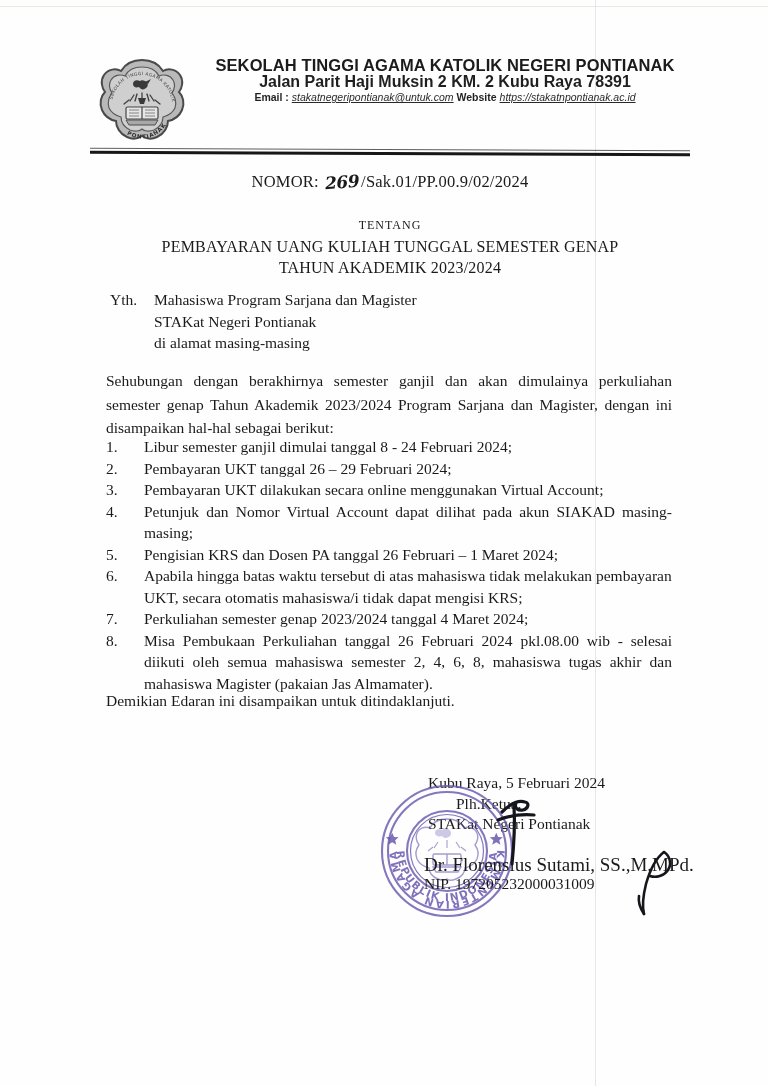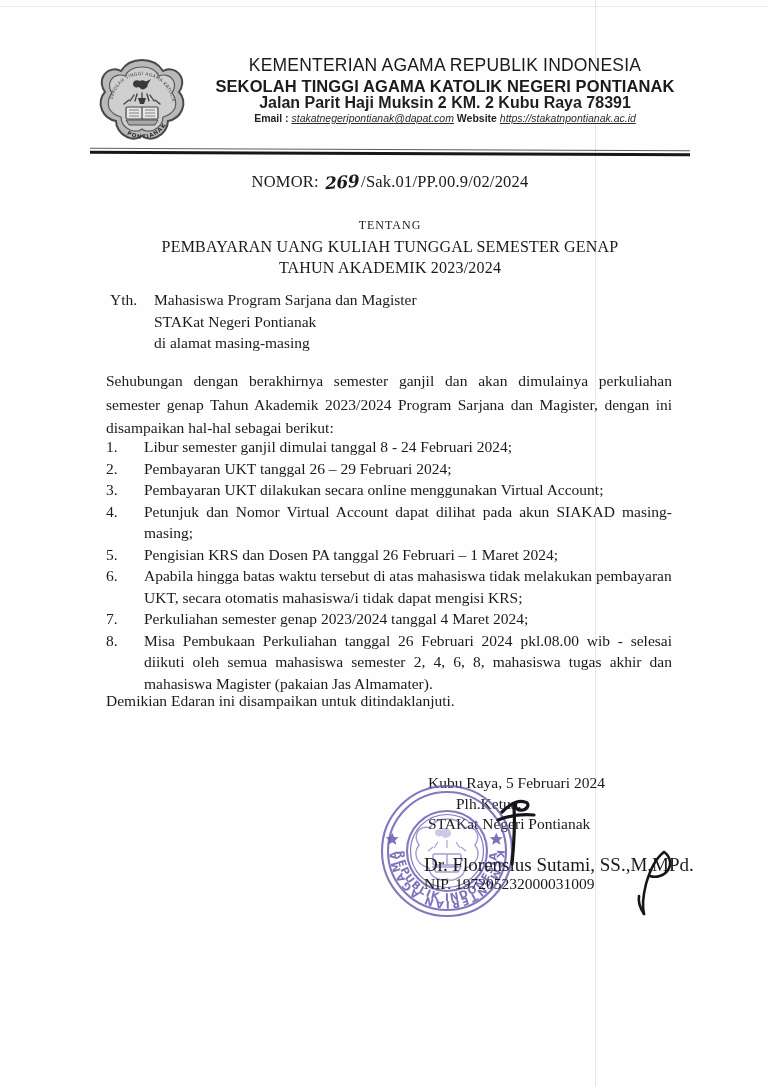--- a/index.html
+++ b/index.html
@@ -351,26 +351,25 @@
         <path d="M30 63 L62 63 L59 68 L33 68 Z" fill="#a8a8a8" stroke="#4f4f4f" stroke-width="1"></path>
 
         <path id="arcBot" d="M20 64 A28 28 0 0 0 72 64" fill="none"></path>
         <text font-family="DejaVu Sans, sans-serif" font-size="5.6" font-weight="bold" fill="#2e2e2e" letter-spacing="0.9">
           <textPath href="#arcBot" startOffset="26%">PONTIANAK</textPath>
         </text>
       </svg>
     </div>
 
     <div class="lh-text">
-      <div class="lh-l1">KEMENTERIAN AGAMA REPUBLIK INDONESIA</div>
       <div class="lh-l2">SEKOLAH TINGGI AGAMA KATOLIK NEGERI PONTIANAK</div>
       <div class="lh-l3">Jalan Parit Haji Muksin 2 KM. 2 Kubu Raya 78391</div>
       <div class="lh-l5">
         <span>Email :</span>
-        <span class="lnk">stakatnegeripontianak@dapat.com</span>
+        <span class="lnk">stakatnegeripontianak@untuk.com</span>
         <span>Website</span>
         <span class="lnk">https://stakatnpontianak.ac.id</span>
       </div>
     </div>
   </div>
 
   <div class="rule-thin"></div>
   <div class="rule-thick"></div>
 
   <div class="title-block">

